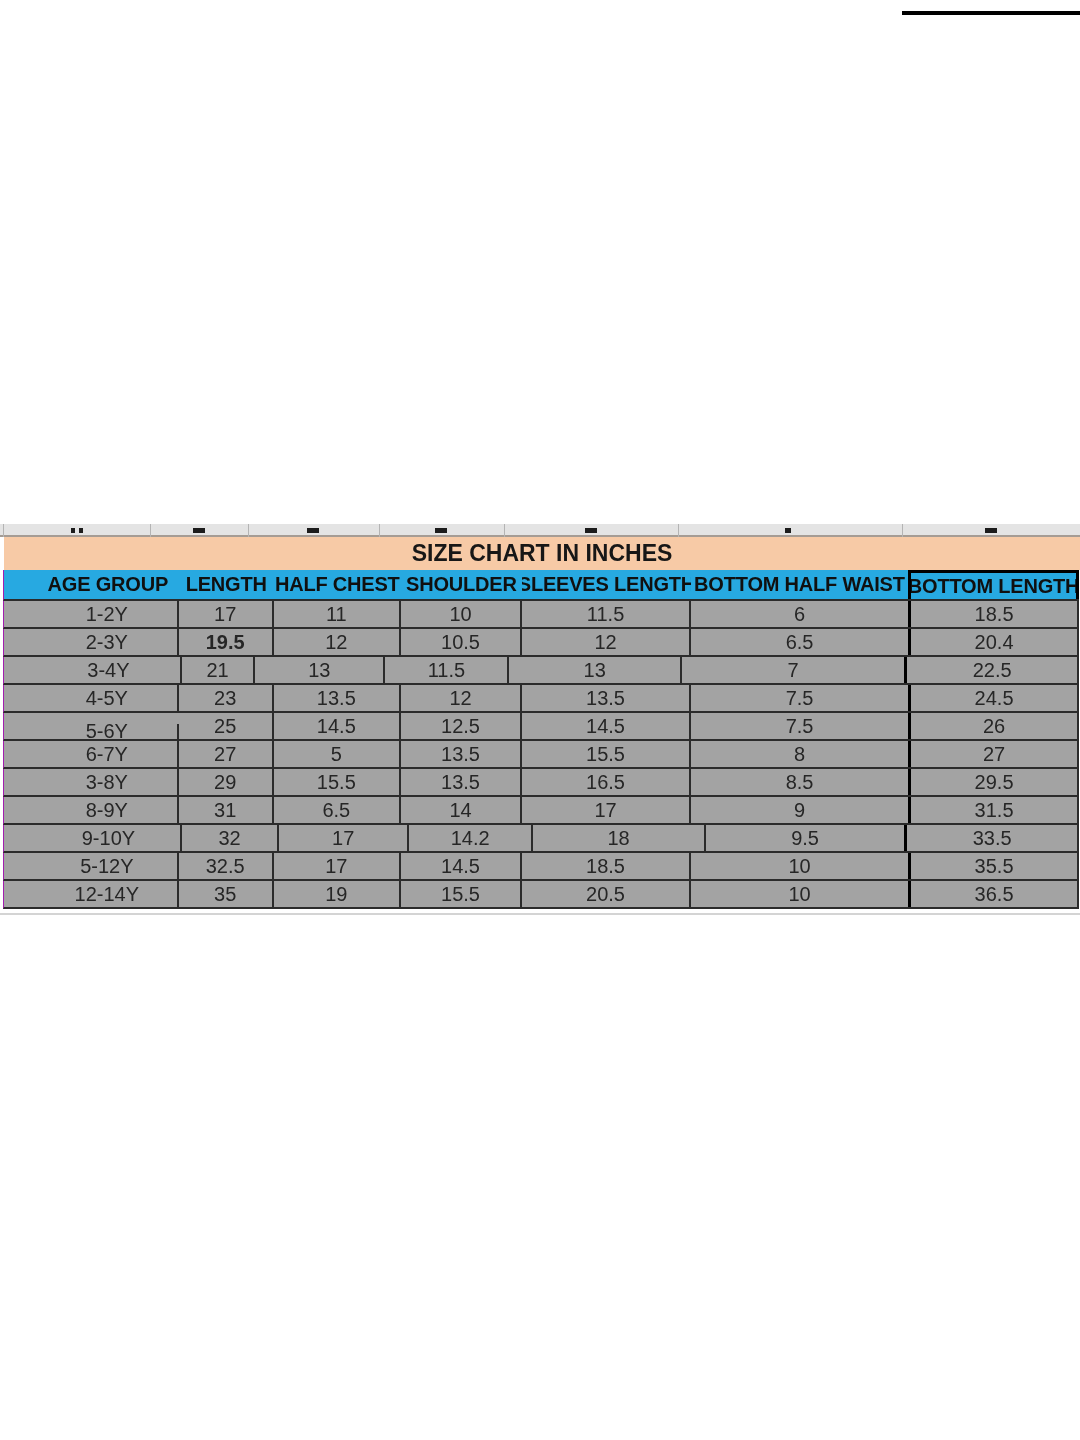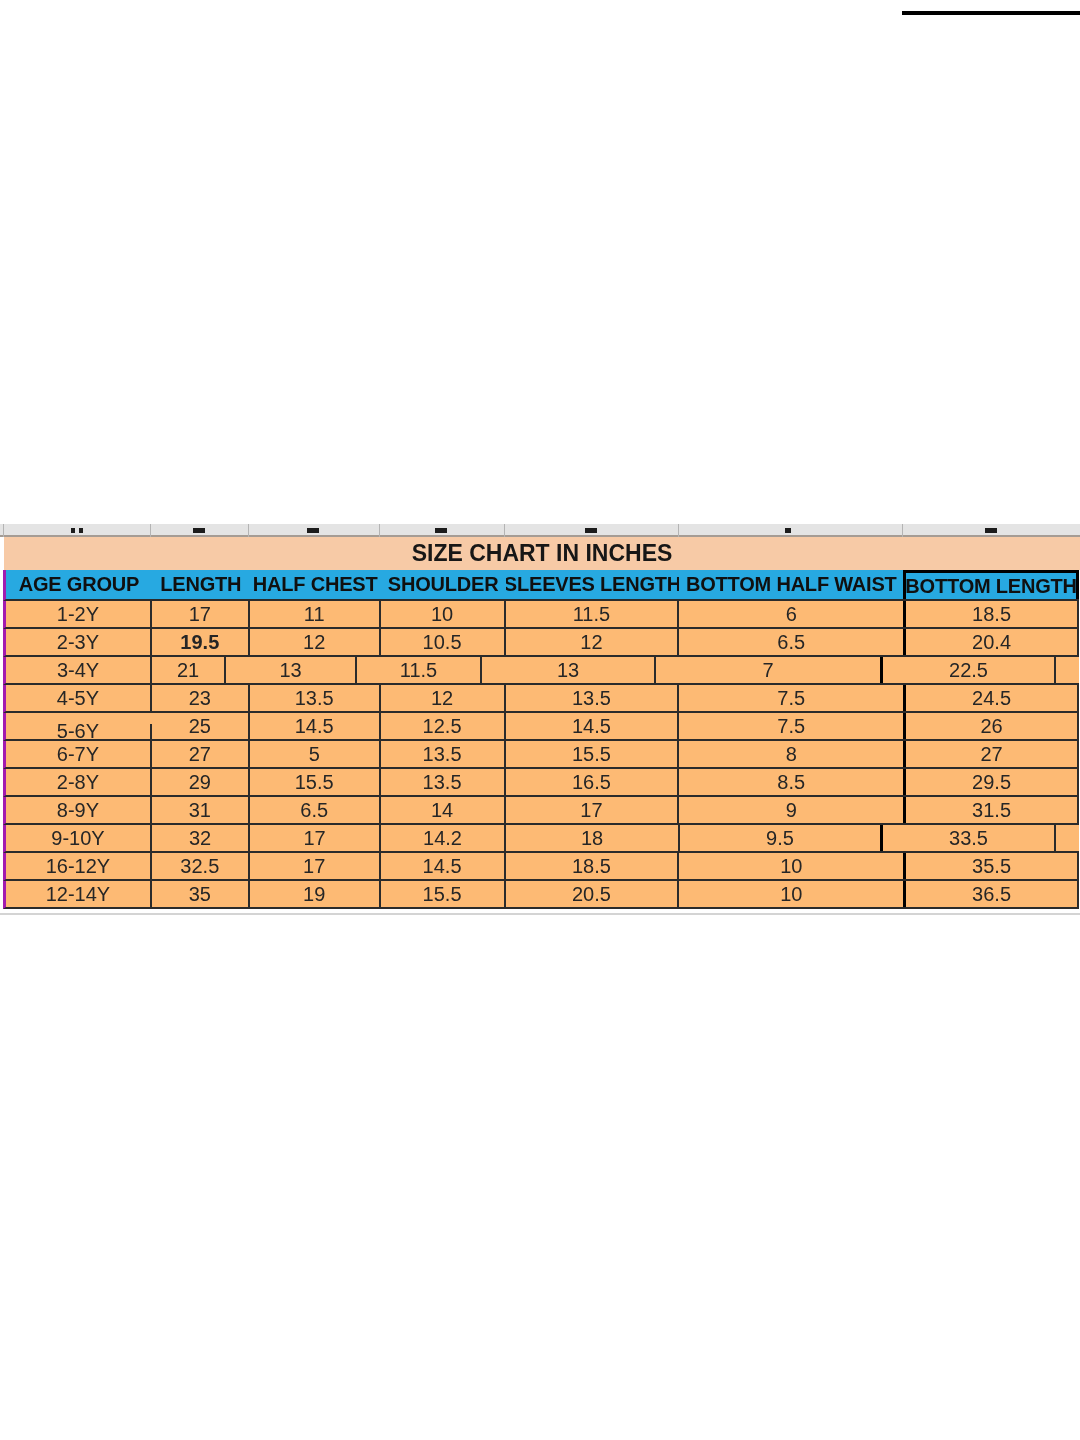--- a/index.html
+++ b/index.html
@@ -58,30 +58,31 @@
     letter-spacing: 0px;
   }
 
   #grid {
     position: absolute;
     left: 3px; top: 570px;
     width: 1076px;
   }
   .row {
     display: flex;
-    border-left: 3px solid #a21caf;
+    border-left: 1px solid #a21caf;
+    padding-left: 33px;
   }
   .row.header {
     height: 31px;
     background: var(--header-bg, #27a9e1);
     border-bottom: 2px solid var(--border-dark, #2b2b2b);
   }
   .row.body {
     height: 28px;
-    background: #fdba74;
+    background: #a3a3a3;
     border-bottom: 2px solid var(--border-dark, #2b2b2b);
   }
   .cell {
     display: flex; align-items: center; justify-content: center;
     overflow: hidden;
     white-space: nowrap;
   }
   .row.header .cell {
     font-weight: bold;
     font-size: 20px;
@@ -198,21 +199,21 @@
         <div class="row body">
           <div class="cell c0 sep" style="width: 146px;">6-7Y</div>
           <div class="cell c1 sep" style="width: 98px;">27</div>
           <div class="cell c2 sep" style="width: 131px;">5</div>
           <div class="cell c3 sep" style="width: 125px;">13.5</div>
           <div class="cell c4 sep" style="width: 174px;">15.5</div>
           <div class="cell c5" style="width: 224px;">8</div>
           <div class="cell c6" style="width: 176px;">27</div>
         </div>
         <div class="row body">
-          <div class="cell c0 sep" style="width: 146px;">2-8Y</div>
+          <div class="cell c0 sep" style="width: 146px;">3-8Y</div>
           <div class="cell c1 sep" style="width: 98px;">29</div>
           <div class="cell c2 sep" style="width: 131px;">15.5</div>
           <div class="cell c3 sep" style="width: 125px;">13.5</div>
           <div class="cell c4 sep" style="width: 174px;">16.5</div>
           <div class="cell c5" style="width: 224px;">8.5</div>
           <div class="cell c6" style="width: 176px;">29.5</div>
         </div>
         <div class="row body">
           <div class="cell c0 sep" style="width: 146px;">8-9Y</div>
           <div class="cell c1 sep" style="width: 98px;">31</div>
@@ -225,21 +226,21 @@
         <div class="row body">
           <div class="cell c0 sep" style="width: 146px;">9-10Y</div>
           <div class="cell c1 sep" style="width: 98px;">32</div>
           <div class="cell c2 sep" style="width: 131px;">17</div>
           <div class="cell c3 sep" style="width: 125px;">14.2</div>
           <div class="cell c4 sep" style="width: 174px;">18</div>
           <div class="cell c5" style="width: 200px; border-radius: 6px;">9.5</div>
           <div class="cell c6" style="width: 176px;">33.5</div>
         </div>
         <div class="row body">
-          <div class="cell c0 sep" style="width: 146px;">16-12Y</div>
+          <div class="cell c0 sep" style="width: 146px;">5-12Y</div>
           <div class="cell c1 sep" style="width: 98px;">32.5</div>
           <div class="cell c2 sep" style="width: 131px;">17</div>
           <div class="cell c3 sep" style="width: 125px;">14.5</div>
           <div class="cell c4 sep" style="width: 174px;">18.5</div>
           <div class="cell c5" style="width: 224px;">10</div>
           <div class="cell c6" style="width: 176px;">35.5</div>
         </div>
         <div class="row body">
           <div class="cell c0 sep" style="width: 146px;">12-14Y</div>
           <div class="cell c1 sep" style="width: 98px;">35</div>

